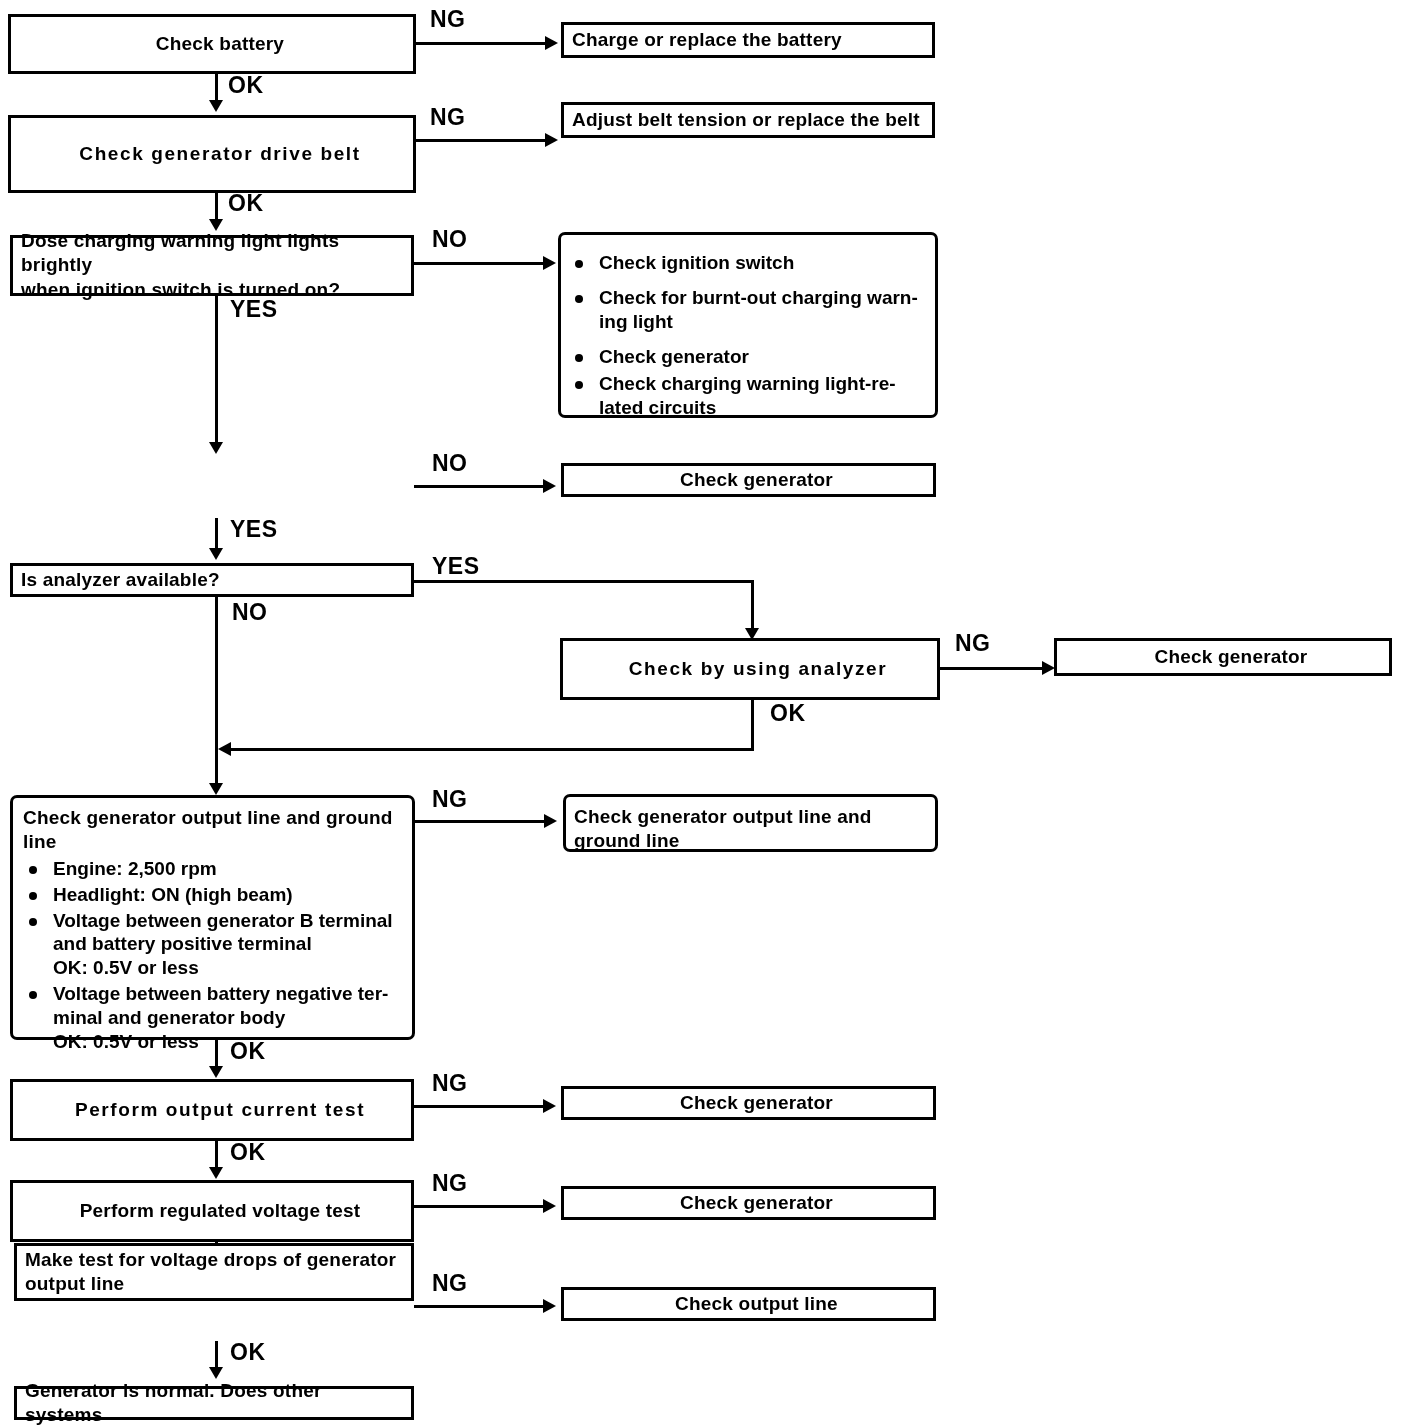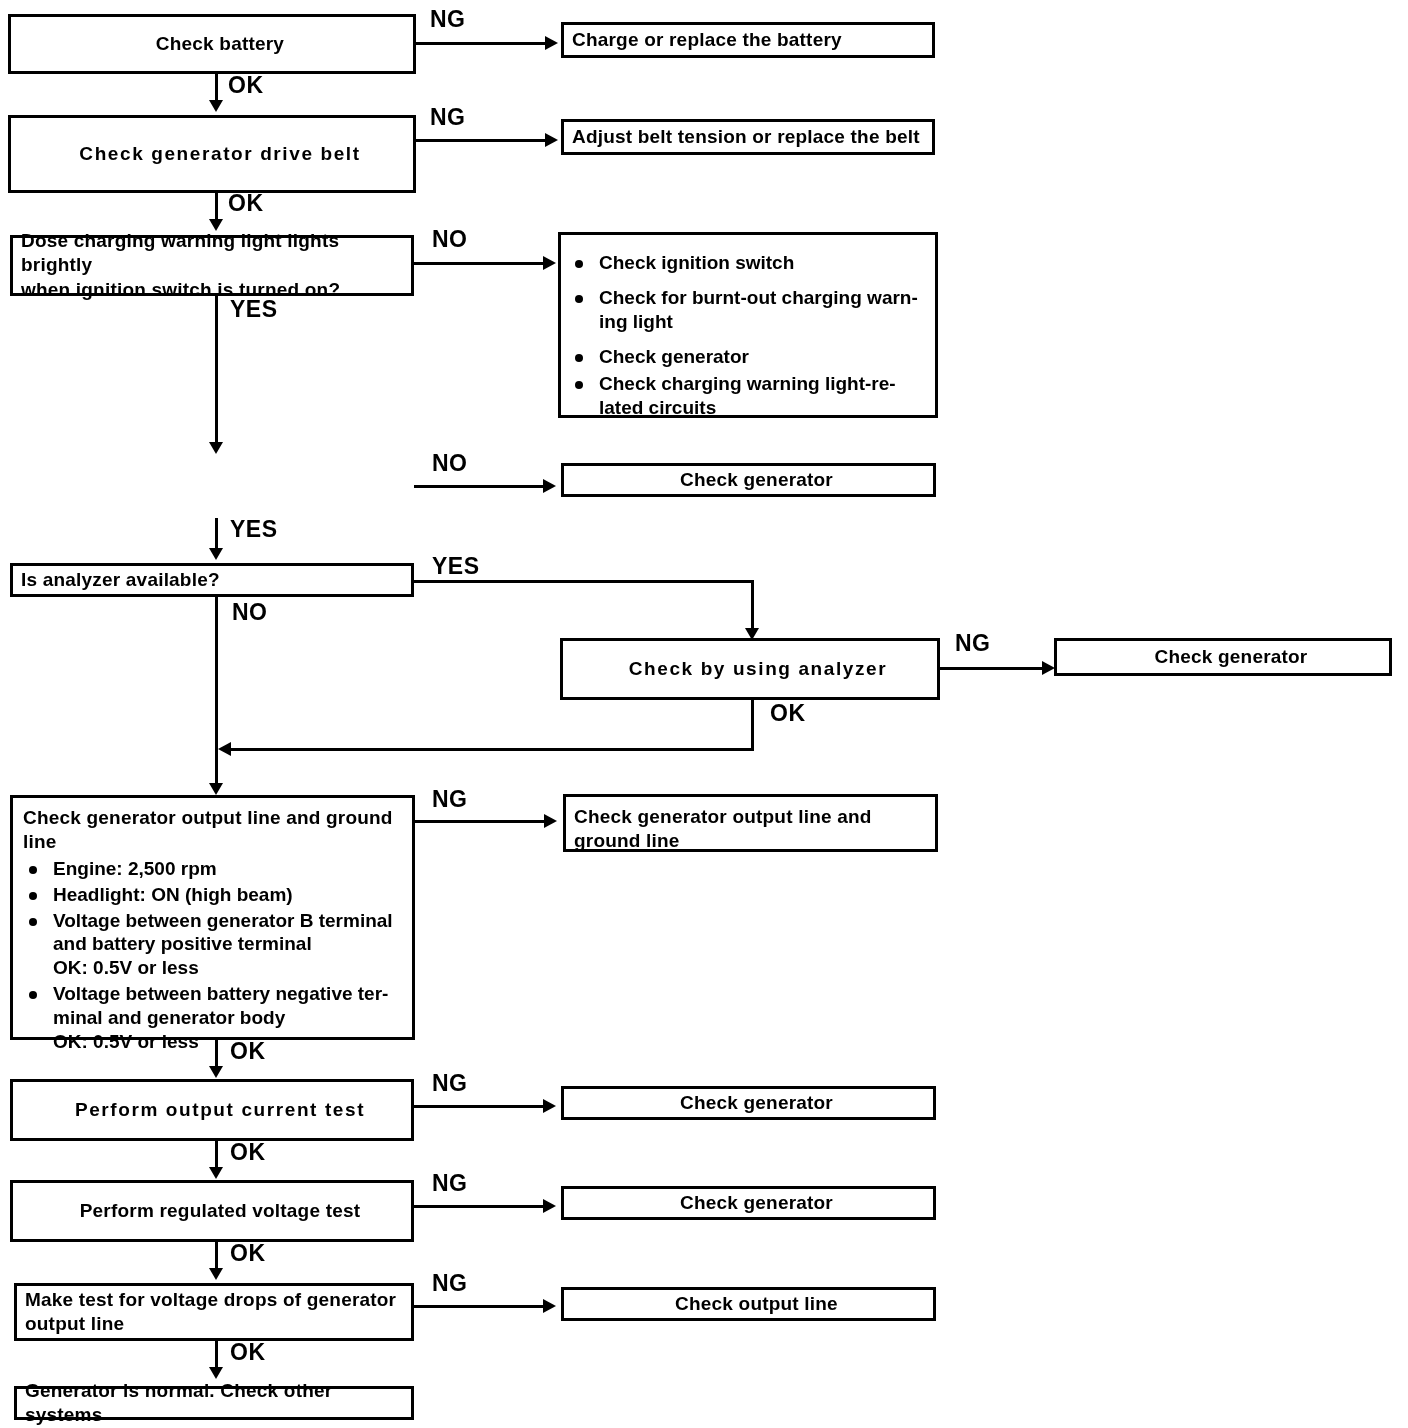--- a/index.html
+++ b/index.html
@@ -27,21 +27,21 @@
   }
   .box.center { justify-content: center; text-align: center; padding-left: 24px; }
   .box.left   { justify-content: flex-start; text-align: left; }
   .box .txt {
     font-size: 19px;
     font-weight: bold;
     line-height: 1.28;
     letter-spacing: 0.2px;
   }
   .box .txt.spaced { letter-spacing: 1.6px; }
-  .box.top-align { align-items: flex-start; padding-top: 6px; }
+  .box.top-align { align-items: flex-start; padding-top: 6px; border-radius: 7px; }
 
   
   ul.blist {
     list-style: none;
     margin: 0;
     padding: 0;
     width: 100%;
   }
   ul.blist li {
     position: relative;
@@ -126,21 +126,21 @@
   <div class="elabel" style="left:228px; top:72px;">OK</div>
 
   <div class="box center" style="left:8px; top:115px; width:408px; height:78px;">
     <span class="txt spaced">Check  generator  drive  belt</span>
   </div>
 
   <div class="hline" style="left:416px; top:139px; width:130px;"></div>
   <div class="arrow-right" style="left:545px; top:133px;"></div>
   <div class="elabel" style="left:430px; top:104px;">NG</div>
 
-  <div class="box left" style="left:561px; top:119px; width:374px; height:36px;">
+  <div class="box left" style="left:561px; top:102px; width:374px; height:36px;">
     <span class="txt">Adjust belt tension or replace the belt</span>
   </div>
 
   <div class="vline" style="left:215px; top:193px; width:3px; height:28px;"></div>
   <div class="arrow-down" style="left:209px; top:219px;"></div>
   <div class="elabel" style="left:228px; top:190px;">OK</div>
 
   <div class="box left" style="left:10px; top:235px; width:404px; height:61px;">
     <span class="txt hdr-line">
       <span>Dose charging warning light lights brightly</span><br>
@@ -283,36 +283,36 @@
   <div class="elabel" style="left:432px; top:1170px;">NG</div>
 
   <div class="box center" style="left:561px; top:1186px; width:375px; height:34px;">
     <span class="txt">Check generator</span>
   </div>
 
   <div class="vline" style="left:215px; top:1242px; width:3px; height:28px;"></div>
   <div class="arrow-down" style="left:209px; top:1268px;"></div>
   <div class="elabel" style="left:230px; top:1240px;">OK</div>
 
-  <div class="box left" style="left:14px; top:1283px; width:400px; height:58px;">
+  <div class="box left" style="left:14px; top:1243px; width:400px; height:58px;">
     <span class="txt hdr-line">
       <span>Make test for voltage drops of generator</span><br>
       <span>output line</span>
     </span>
   </div>
 
   <div class="hline" style="left:414px; top:1305px; width:130px;"></div>
   <div class="arrow-right" style="left:543px; top:1299px;"></div>
   <div class="elabel" style="left:432px; top:1270px;">NG</div>
 
   <div class="box center" style="left:561px; top:1287px; width:375px; height:34px;">
     <span class="txt">Check output line</span>
   </div>
 
   <div class="vline" style="left:215px; top:1341px; width:3px; height:28px;"></div>
   <div class="arrow-down" style="left:209px; top:1367px;"></div>
   <div class="elabel" style="left:230px; top:1339px;">OK</div>
 
   <div class="box left" style="left:14px; top:1386px; width:400px; height:34px;">
-    <span class="txt">Generator is normal. Check other systems</span>
+    <span class="txt">Generator is normal. Does other systems</span>
   </div>
 
 </div>
 
 </body></html>

